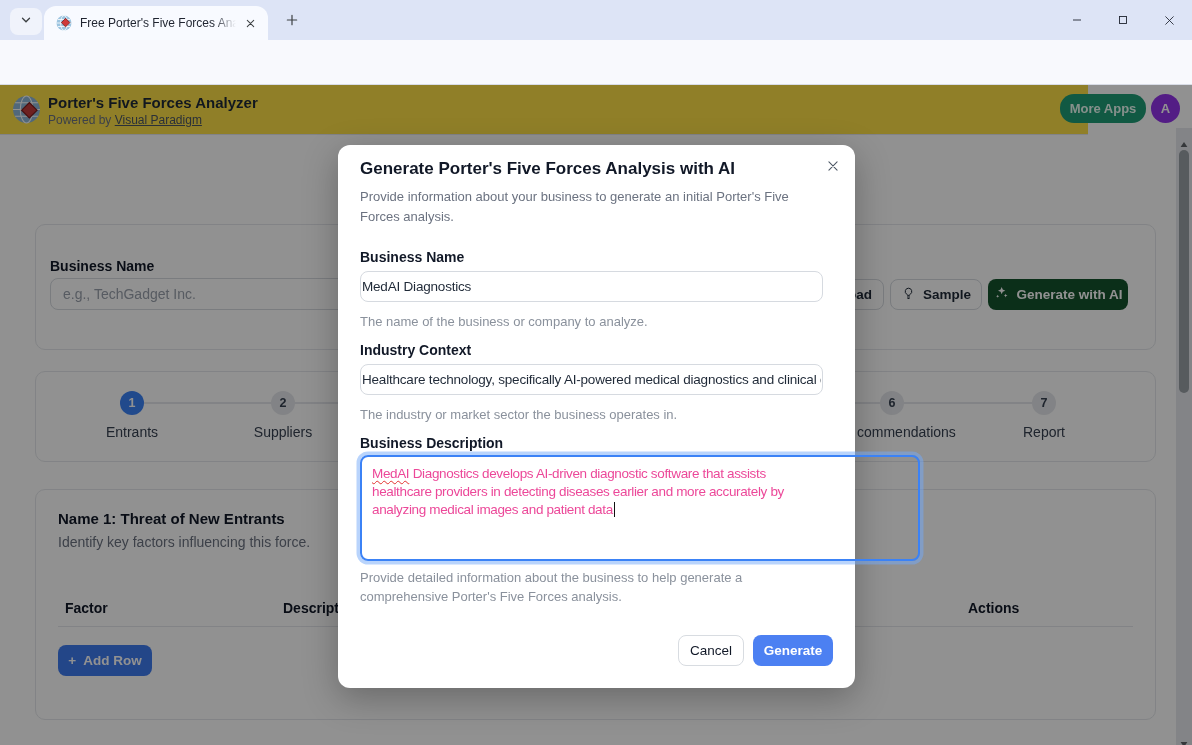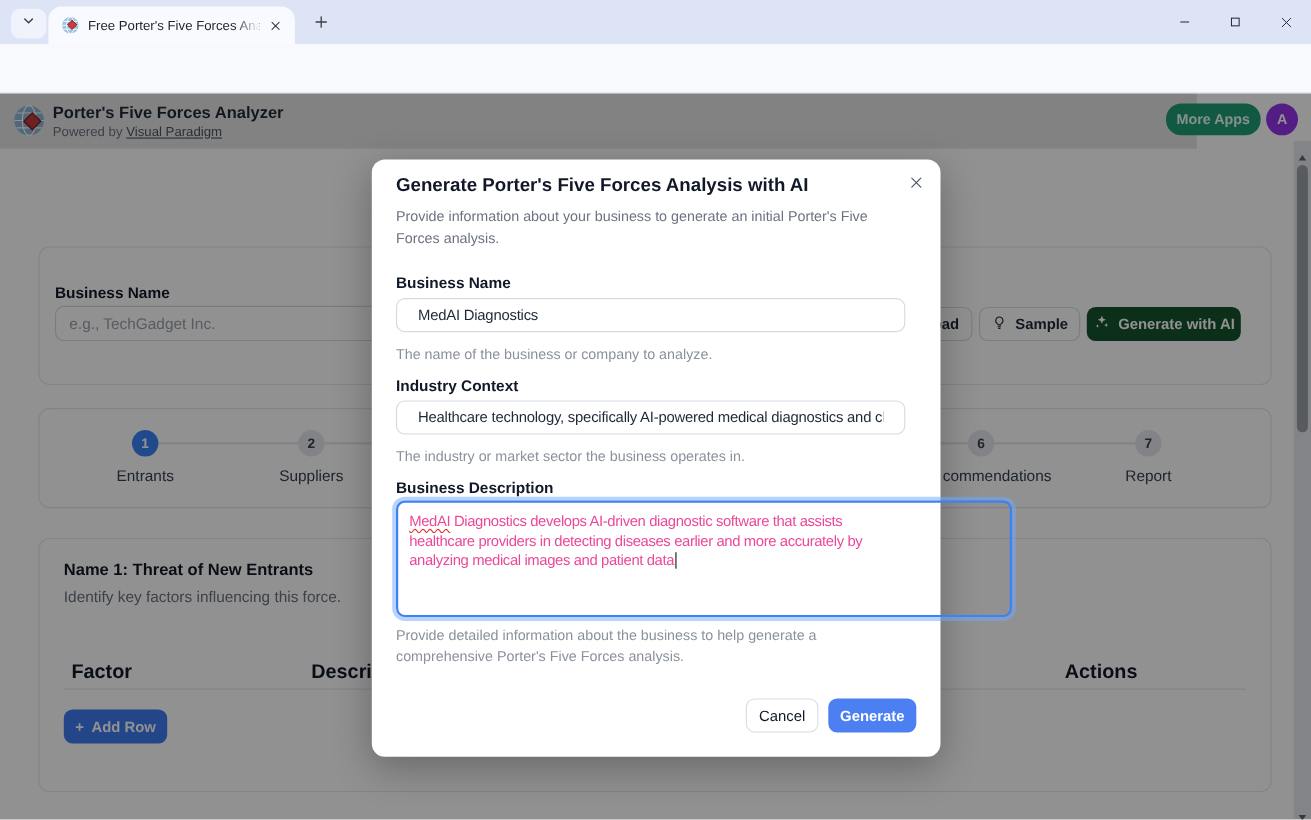--- a/index.html
+++ b/index.html
@@ -22,21 +22,21 @@
   .toolbar { left:0; top:40px; width:1192px; height:45px; background:#f8f9fd; border-bottom:1px solid #d8dce6; }
   .navbtn { top:50px; width:25px; height:25px; display:flex; align-items:center; justify-content:center; }
   .urlpill { left:124px; top:47px; width:850px; height:31px; border-radius:16px; background:#edf0f9; }
   .urltext { left:162px; top:54px; font-size:14px; color:#1f2430; letter-spacing:-0.1px; }
   .tbicon { top:51px; width:24px; height:24px; display:flex; align-items:center; justify-content:center; }
   .tbsep { left:1101px; top:52px; width:1px; height:21px; background:#c9cfdd; }
   .chromeavatar { left:1120px; top:49px; width:27px; height:27px; border-radius:50%; background:#2e99a3; color:#fff; font-size:12px; font-weight:700; display:flex; align-items:center; justify-content:center; }
 
   
   .page { left:0; top:85px; width:1192px; height:660px; background:#fff; }
-  .appheader { left:0; top:0; width:1088px; height:50px; background:#e5e5e5; border-bottom:1px solid #e5e7eb; }
+  .appheader { left:0; top:0; width:1088px; height:50px; background:#fde047; border-bottom:1px solid #e5e7eb; }
   .apptitle { left:48px; top:9px; font-size:15px; font-weight:700; color:#1f2937; }
   .powered { left:48px; top:28px; font-size:12px; color:#6b7280; }
   .powered a { color:#4b5563;margin-top:48px; }
   .moreapps { left:1060px; top:9px; width:86px; height:29px; border-radius:14px; background:#1f9d77; color:#ecfdf5; font-size:13px; font-weight:600; display:flex; align-items:center; justify-content:center; }
   .appavatar { left:1151px; top:9px; width:29px; height:29px; border-radius:50%; background:#9333ea; color:#fff; font-weight:700; font-size:13px; display:flex; align-items:center; justify-content:center; }
 
   .card { background:#fff; border:1px solid #e5e7eb; border-radius:10px; }
   .card1 { left:35px; top:139px; width:1121px; height:126px; }
   .card2 { left:35px; top:286px; width:1121px; height:91px; }
   .card3 { left:35px; top:404px; width:1121px; height:231px; }
@@ -51,37 +51,37 @@
   .genaibtn { left:988px; top:194px; width:140px; height:31px; background:#14532d; color:#fff; }
 
   .stepline { left:132px; top:317px; width:912px; height:2px; background:#e5e7eb; }
   .stepcircle { top:306px; width:24px; height:24px; border-radius:50%; background:#e5e7eb; color:#374151; font-size:12.5px; font-weight:600; display:flex; align-items:center; justify-content:center; }
   .stepcircle.active { background:#3b82f6; color:#fff; }
   .steplabel { top:339px; font-size:14px; color:#374151; transform:translateX(-50%); white-space:nowrap; }
   .steplabel.clip { transform:none; }
 
   .s1title { left:58px; top:425px; font-size:15px; font-weight:700; color:#111827; }
   .s1sub { left:58px; top:449px; font-size:14px; color:#6b7280; }
-  .colhead { top:515px; font-size:18px; font-weight:600; color:#111827; }
+  .colhead { top:515px; font-size:14px; font-weight:600; color:#111827; }
   .tablehr { left:58px; top:541px; width:1075px; height:1px; background:#e5e7eb; }
   .addrow { left:58px; top:560px; width:94px; height:31px; background:#3e7bf0; color:#fff; }
 
   .scrolltrack { left:1176px; top:43px; width:16px; height:617px; background:#e7e9ee; }
   .scrollthumb { left:1179px; top:65px; width:10px; height:243px; border-radius:5px; background:#9aa0a6; }
   .scrollarrow { left:1180px; width:8px; height:8px; }
 
   .overlay { left:0; top:85px; width:1192px; height:660px; background:rgba(0,0,0,0.43); z-index:50; }
 
   
   .modal { left:338px; top:145px; width:517px; height:543px; background:#fff; border-radius:12px; box-shadow:0 10px 35px rgba(0,0,0,.28); z-index:100; }
   .m-title { left:22px; top:14px; font-size:17px; font-weight:700; color:#111827; }
   .m-close { left:485px; top:11px; width:20px; height:20px; display:flex; align-items:center; justify-content:center; }
   .m-sub { left:22px; top:42px; width:466px; font-size:13px; color:#6b7280; line-height:1.5; }
   .m-label { font-size:14px; font-weight:600; color:#111827; left:22px; }
-  .m-input { left:22px; width:463px; height:31px; border:1px solid #d6dae0; border-radius:8px; padding:0 19px; font-size:13.5px; letter-spacing:-0.2px; color:#1f2937; font-family:"Liberation Sans",sans-serif; background:#fff; }
+  .m-input { left:22px; width:463px; height:31px; border:1px solid #d6dae0; border-radius:8px; padding:0 1px; font-size:13.5px; letter-spacing:-0.2px; color:#1f2937; font-family:"Liberation Sans",sans-serif; background:#fff; }
   .m-help { left:22px; width:466px; font-size:13px; color:#8a919c; line-height:1.45; }
   .m-textarea { left:22px; top:310px; width:560px; height:106px; border:2px solid #3b82f6; border-radius:8px; box-shadow:0 0 0 3.5px rgba(116,170,250,.5); padding:8px 10px; font-size:13.5px; letter-spacing:-0.35px; line-height:1.35; color:#ec4899; overflow:hidden; }
   .bd-line { display:block; white-space:nowrap; }
   .squiggle { text-decoration:underline wavy #e2312f; text-decoration-thickness:1px; text-underline-offset:2px; }
   .caret { display:inline-block; width:1.5px; height:15px; background:#111; vertical-align:-3px; margin-left:1px; }
   .m-cancel { left:340px; top:490px; width:66px; height:31px; background:#fff; border:1px solid #d8dce1; color:#111827; font-weight:400; }
   .m-generate { left:415px; top:490px; width:80px; height:31px; background:#4c80f2; color:#fff; }
 </style>
 </head>
 <body>

